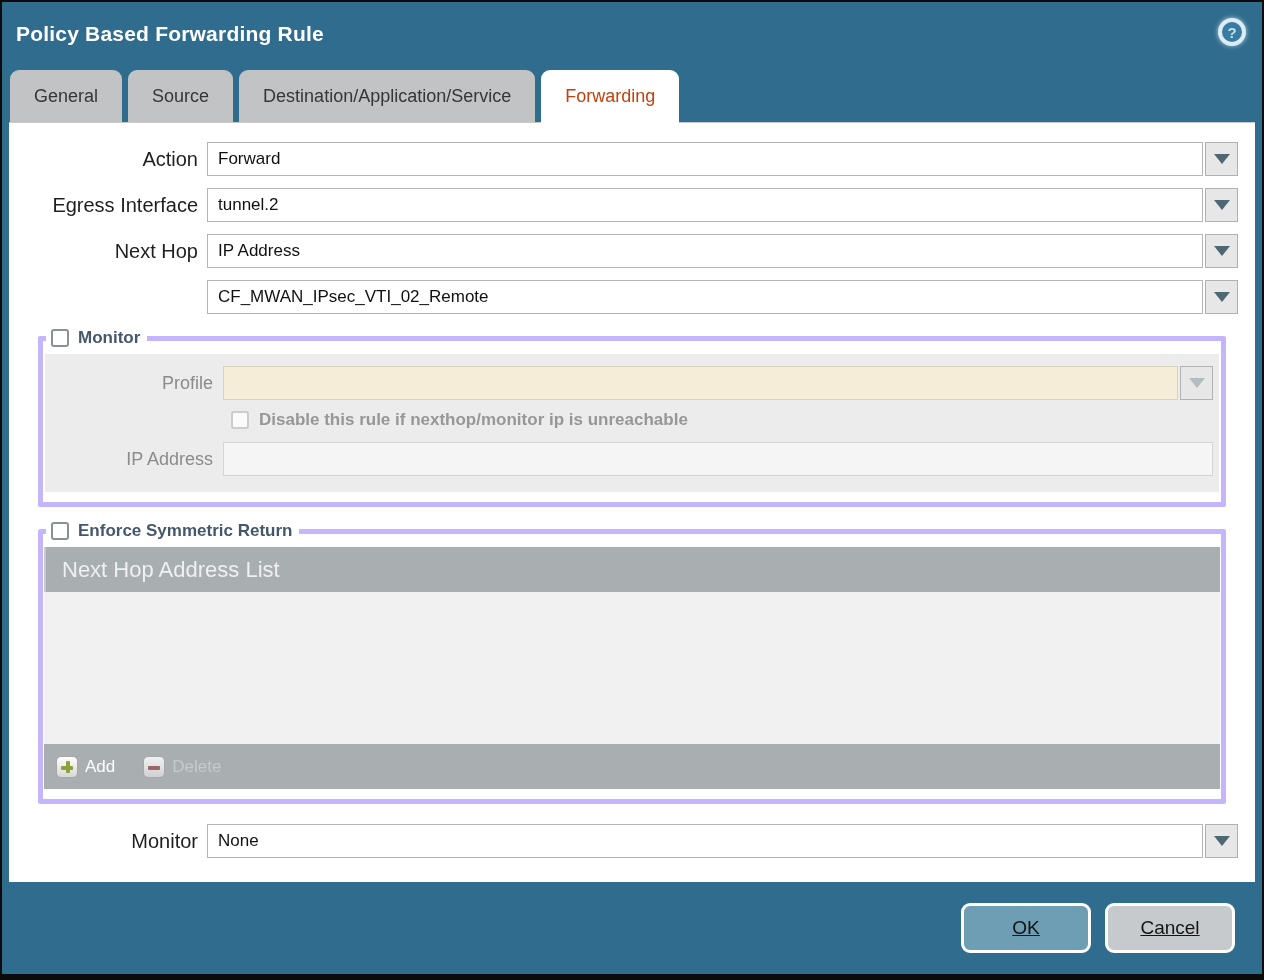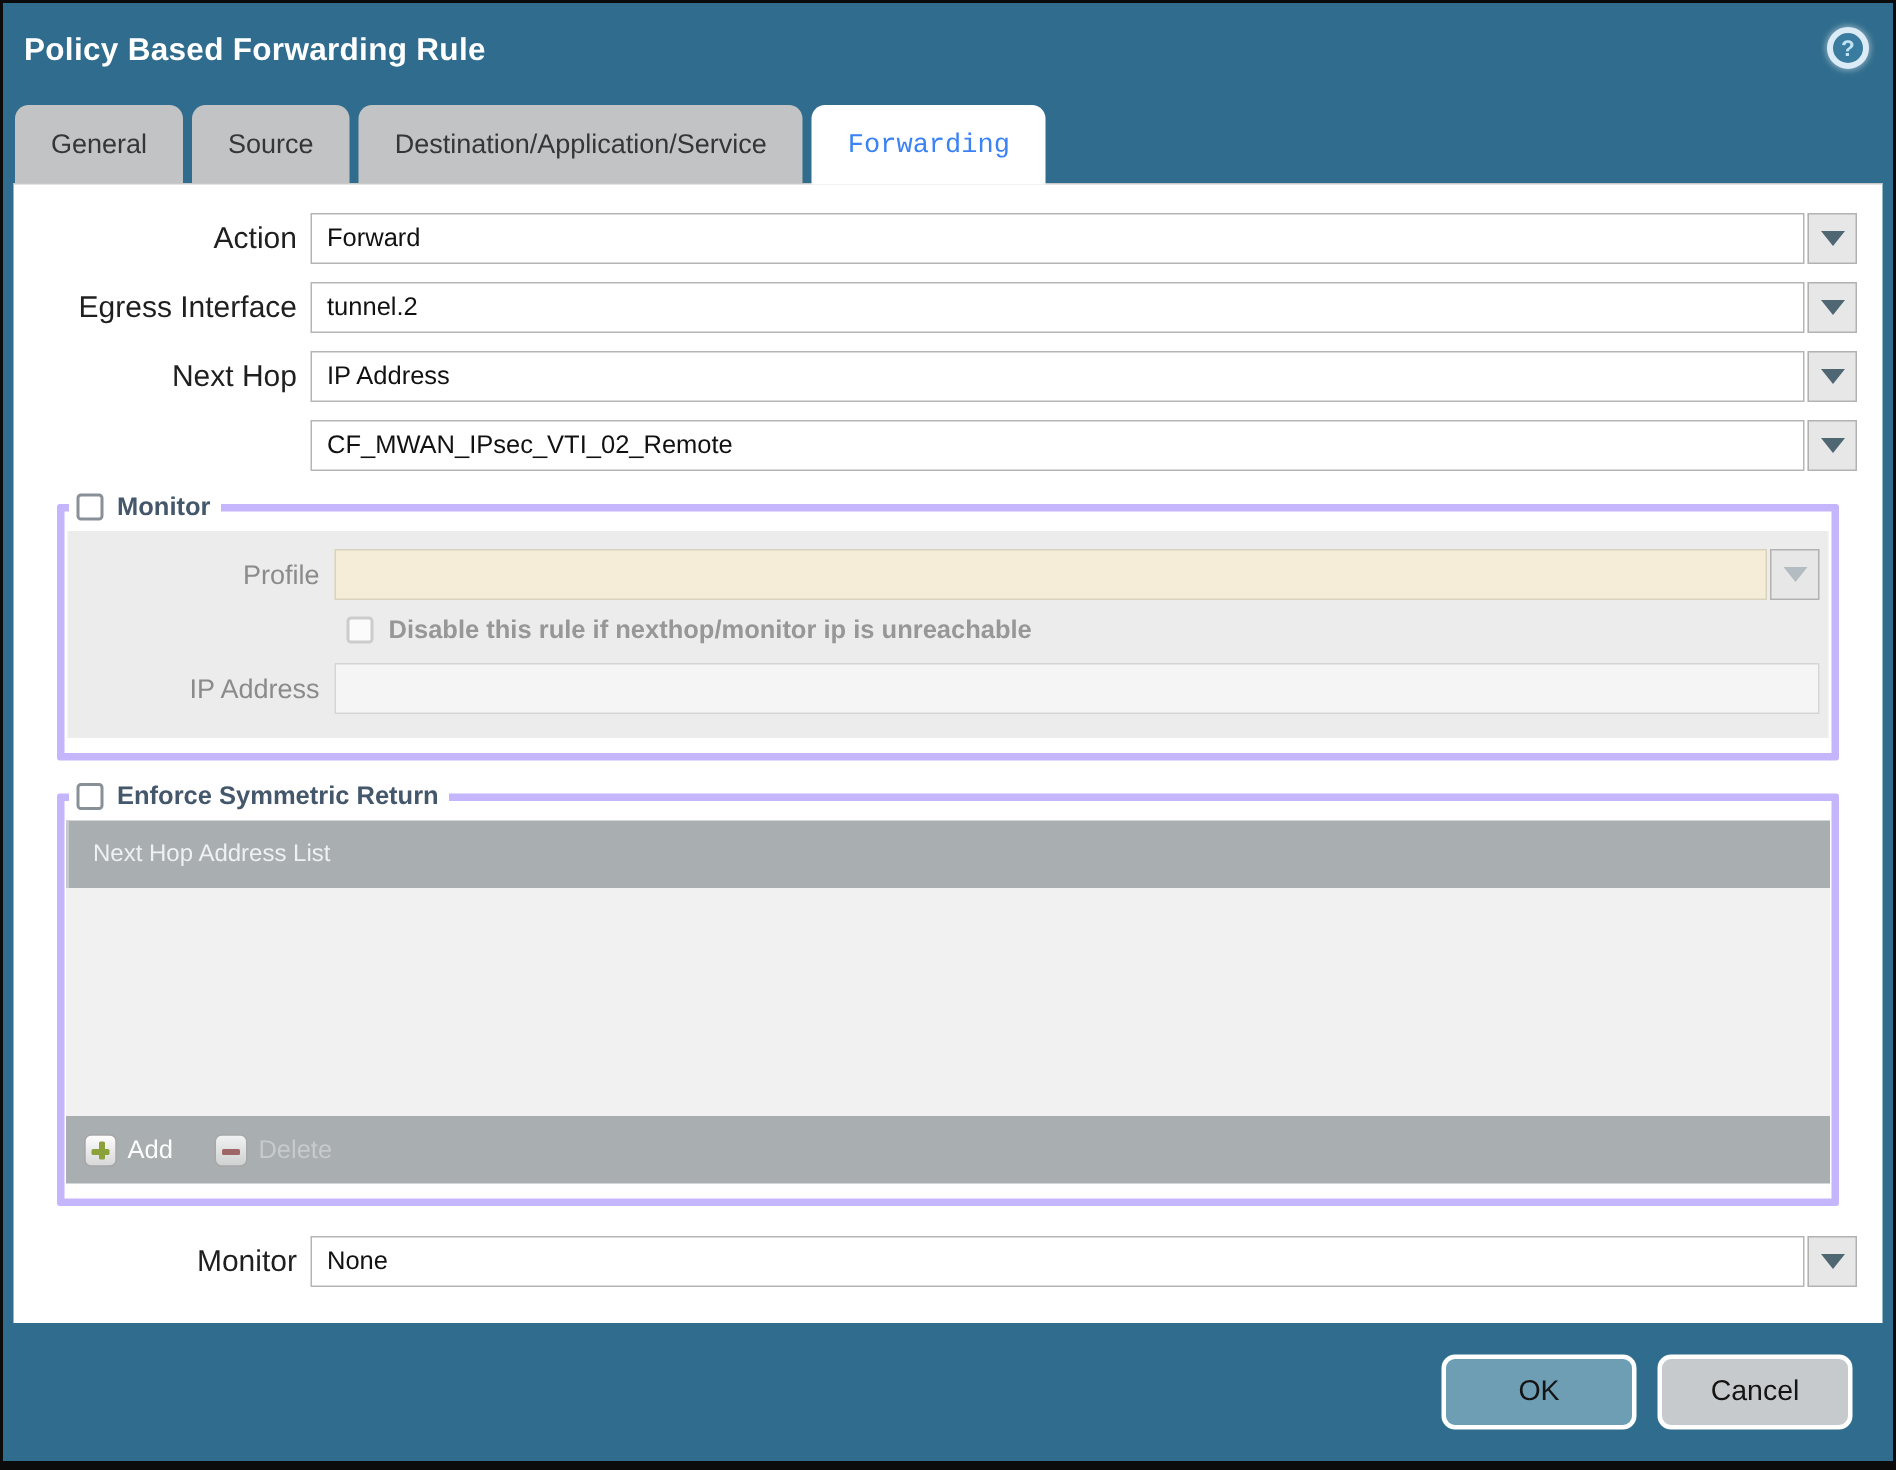--- a/index.html
+++ b/index.html
@@ -35,21 +35,21 @@
     display:flex; gap:6px; padding-left:1px; z-index:2;
   }
   .tab {
     background:#c2c3c4; color:#363636;
     border-radius:9px 9px 0 0;
     height:52px; padding:0 24px;
     display:flex; align-items:center; justify-content:center;
     font-size:18px; cursor:pointer; white-space:nowrap;
   }
   .tab.active {
-    background:#ffffff; color:#3b82f6; height:53px;font-family:Liberation Mono, monospace;
+    background:#ffffff; color:#c2410c; height:53px;
   }
   
   .content {
     position:absolute; left:7px; right:7px; top:120px; bottom:92px;
     background:#ffffff; border-top:1px solid #c9c9c9; z-index:1;
     overflow:hidden;
   }
   .form-row {
     display:flex; align-items:center;
     margin:0 17px 12px 0;
@@ -111,21 +111,21 @@
   .check-row {
     display:flex; align-items:center; gap:10px;
     margin:10px 0 12px 186px;
   }
   .check-row .check-label { font-size:17px; color:#979797;font-weight:bold; }
   
   .nh-table { margin:6px 1px 10px 1px; }
   .nh-header {
     height:45px; background:#a9aeb1; border-left:2px solid #c6cacc;
     display:flex; align-items:center; padding-left:16px;
-    color:#eef0f1; font-size:16px;
+    color:#eef0f1; font-size:22px;
   }
   .nh-body { height:152px; background:#f1f1f1; }
   .nh-footer {
     height:45px; background:#a9aeb1;
     display:flex; align-items:center; gap:28px; padding-left:12px;
   }
   .tbl-btn { display:flex; align-items:center; gap:7px; cursor:pointer; }
   .tbl-btn.disabled { cursor:default; }
   .tbl-icon {
     width:22px; height:22px; border-radius:5px;
@@ -149,21 +149,21 @@
   .dlg-footer {
     position:absolute; left:0; right:0; bottom:0; height:92px;
     display:flex; align-items:center; justify-content:flex-end;
     gap:14px; padding-right:27px;
   }
   .btn {
     width:130px; height:50px; border-radius:9px;
     border:3px solid #ffffff;
     font-family:"Liberation Sans", sans-serif;
     font-size:19px; color:#141414; cursor:pointer;
-    display:flex; align-items:center; justify-content:center;
+    display:flex; align-items:center; justify-content:center;text-decoration:underline;
   }
   .btn-ok { background:#6e9eb4; }
   .btn-cancel { background:#c7cacc; }
 </style>
 </head>
 <body>
 
 <div class="dialog">
 
   <div class="titlebar">

